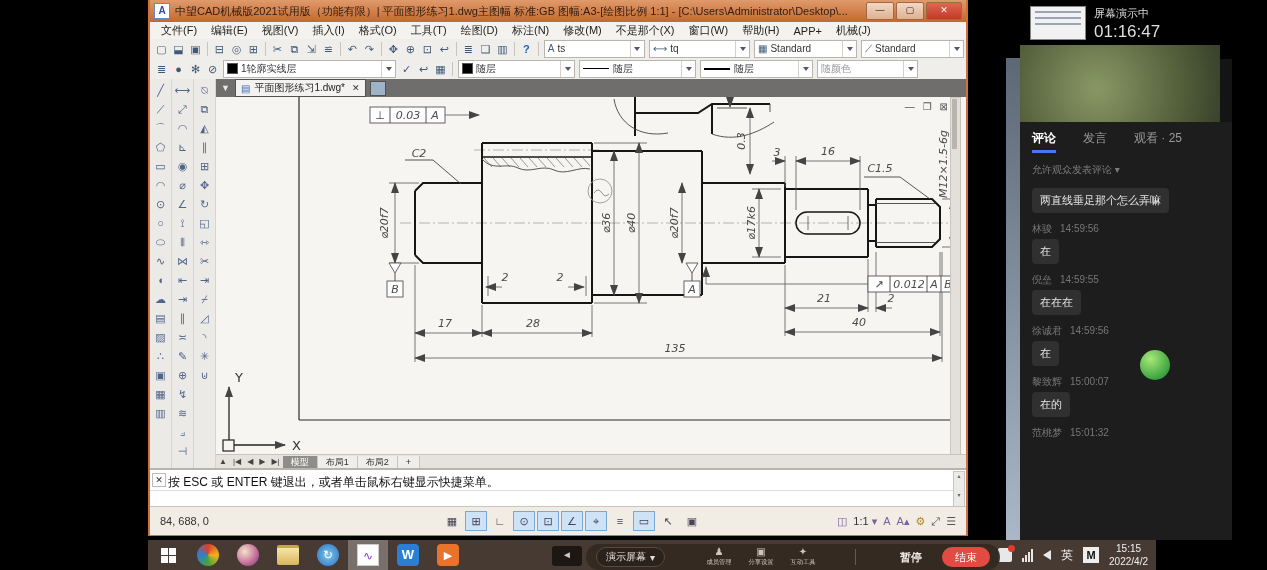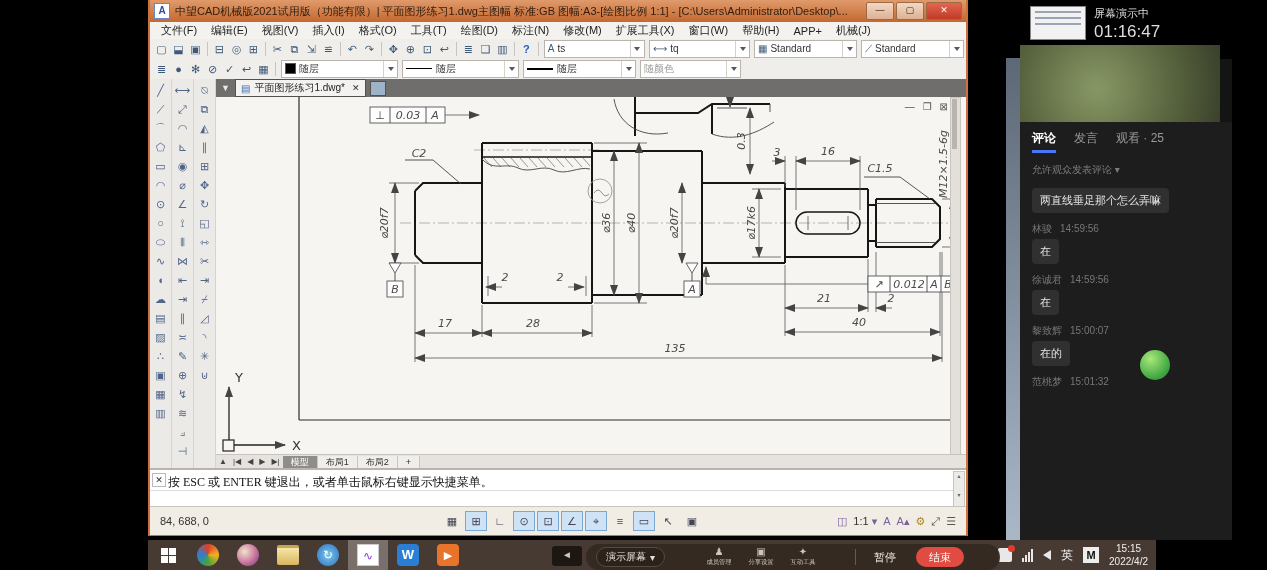--- a/index.html
+++ b/index.html
@@ -51,39 +51,39 @@
   .vscroll{top:18px;right:5px;width:9px;bottom:13px;background:#e3e0db;border:1px solid #c9c5be;}
   .vthumb{left:1px;top:1px;width:5px;height:50px;background:#b9b5ae;position:absolute;}
   .modeltabs{left:0;right:0;bottom:0;height:13px;background:#e6e3de;border-top:1px solid #c9c5be;
              display:flex;align-items:center;font-size:9px;color:#333;}
   .mt-nav{padding:0 3px;color:#444;font-size:8px;}
   .mtab{padding:0 8px;height:12px;line-height:12px;border-right:1px solid #c9c5be;background:#f0eeeb;}
   .mtab.active{background:#8f8d89;color:#fff;font-weight:normal;}
   
   .cmd{left:0;top:468px;right:0;height:38px;background:#fff;border-top:2px solid #b9b5ae;}
   .cmd-close{left:2px;top:3px;width:12px;height:12px;font-size:9px;color:#333;text-align:center;line-height:12px;border:1px solid #bbb;}
-  .cmd-text{left:18px;top:4px;font-family:Liberation Serif, serif;font-size:12px;color:#111;}
+  .cmd-text{left:18px;top:4px;font-family:Liberation Sans, sans-serif;font-size:12px;color:#111;}
   .cmd-line2{left:0;right:12px;top:20px;height:1px;background:#ddd;}
   .cmdscroll{right:1px;top:1px;width:10px;bottom:1px;background:#eceae6;border:1px solid #c9c5be;font-size:6px;color:#666;text-align:center;}
   .statusbar{left:0;top:506px;right:0;height:28px;background:#f1ede4;border-top:1px solid #c9c5be;display:flex;align-items:center;}
   .coords{width:140px;padding-left:10px;font-size:11px;color:#333;}
   .stog{width:20px;height:18px;border:1px solid transparent;text-align:center;line-height:18px;font-size:11px;color:#445;margin:0 1px;}
   .stog.active{background:#cfe3f7;border-color:#7ba7d7;}
   .sright{margin-left:auto;display:flex;align-items:center;gap:6px;padding-right:10px;color:#7a5fa0;font-size:11px;}
   
   #right-panel{left:1020px;top:0;width:212px;height:540px;background:#141414;}
   .stream-head{left:0;top:0;right:0;height:59px;background:#000;color:#e8e8e8;}
   .thumb{left:10px;top:6px;width:54px;height:32px;background:#f2f2f2;border:1px solid #888;}
   .thumb i{display:block;height:2px;background:#9aa4b5;margin:4px 4px 0 4px;}
   .stream-lab{left:74px;top:6px;font-size:11px;color:#ddd;}
   .stream-timer{left:74px;top:22px;font-size:17px;color:#ddd;}
   .video{left:0;top:45px;right:12px;height:77px;overflow:hidden;background:#39402c;}
   .video i{position:absolute;inset:-15px;background:radial-gradient(circle at 40% 55%,#8a9a66,#55603c 55%,#2c3323);filter:blur(7px);display:block;}
   .chat{left:0;top:122px;right:0;height:418px;background:#1d1d1d;overflow:hidden;}
-  .chat-tabs{display:flex;gap:18px;padding:8px 12px 4px 12px;font-size:12px;color:#9a9a9a;}
+  .chat-tabs{display:flex;gap:27px;padding:8px 12px 4px 12px;font-size:12px;color:#9a9a9a;}
   .chat-tab.active{color:#fff;font-weight:bold;border-bottom:3px solid #4976f5;padding-bottom:3px;}
   .allow{padding:6px 12px;font-size:10px;color:#7d7d7d;}
   .msg{padding:2px 12px 4px 12px;}
   .meta{font-size:10px;color:#777;margin:3px 0;}
   .meta span{margin-right:8px;}
   .bubble{display:inline-block;background:#303030;color:#e6e6e6;font-size:11px;padding:5px 8px;border-radius:4px;max-width:170px;}
   .fab{left:120px;top:350px;width:30px;height:30px;border-radius:50%;background:radial-gradient(circle at 35% 30%,#a8e87a,#3da43f 70%,#2c7a30);}
   .backstrip{left:1006px;top:58px;width:14px;height:482px;background:linear-gradient(#5c6876,#a9b7c7);}
   
   #taskbar{left:148px;top:540px;width:1008px;height:30px;background:#473a32;display:flex;align-items:center;}
@@ -150,21 +150,21 @@
 
     <span class="menu-item">文件(F)</span>
         <span class="menu-item">编辑(E)</span>
         <span class="menu-item">视图(V)</span>
         <span class="menu-item">插入(I)</span>
         <span class="menu-item">格式(O)</span>
         <span class="menu-item">工具(T)</span>
         <span class="menu-item">绘图(D)</span>
         <span class="menu-item">标注(N)</span>
         <span class="menu-item">修改(M)</span>
-        <span class="menu-item">扩展工具(X)</span>
+        <span class="menu-item">不是那个(X)</span>
         <span class="menu-item">窗口(W)</span>
         <span class="menu-item">帮助(H)</span>
         <span class="menu-item">APP+</span>
         <span class="menu-item">机械(J)</span>
       </div>
 
     <div class="abs tb" id="tb1">
       <span class="tb-group">
           <span class="tbi">▢</span>
           <span class="tbi">⬓</span>
@@ -236,20 +236,27 @@
       </span>
     </div>
 
     <div class="abs tb" id="tb2">
       <span class="tb-group">
           <span class="tbi">≣</span>
           <span class="tbi">●</span>
           <span class="tbi">✻</span>
           <span class="tbi">⊘</span>
         </span>
+      <span class="combo" style="width:168px">
+        <span class="swatch"></span>
+        <span>1轮廓实线层</span>
+        <span class="car">
+            <i></i>
+          </span>
+      </span>
       <span class="tb-group">
           <span class="tbi">✓</span>
           <span class="tbi">↩</span>
           <span class="tbi">▦</span>
         </span>
       <span class="tb-sep"></span>
       <span class="combo" style="width:112px">
         <span class="swatch"></span>
         <span>随层</span>
         <span class="car">
@@ -623,20 +630,24 @@
 
       <div class="msg">
             <div class="meta"></div>
             <span class="bubble">两直线垂足那个怎么弄嘛</span>
           </div>
           <div class="msg">
             <div class="meta"><span>林骏</span><span>14:59:56</span></div>
             <span class="bubble">在</span>
           </div>
           <div class="msg">
+            <div class="meta"><span>倪垒</span><span>14:59:55</span></div>
+            <span class="bubble">在在在</span>
+          </div>
+          <div class="msg">
             <div class="meta"><span>徐诚君</span><span>14:59:56</span></div>
             <span class="bubble">在</span>
           </div>
           <div class="msg">
             <div class="meta"><span>黎致辉</span><span>15:00:07</span></div>
             <span class="bubble">在的</span>
           </div>
           <div class="msg">
             <div class="meta"><span>范桃梦</span><span>15:01:32</span></div>
 
@@ -712,17 +723,17 @@
         <span class="mtool">
           <span class="g">▣</span>
           <span class="l">分享设置</span>
         </span>
         <span class="mtool">
           <span class="g">✦</span>
           <span class="l">互动工具</span>
         </span>
       </span>
     <span class="msep" style="margin-left:26px;"></span>
-    <span class="pause" style="margin-left:6px;">暂停</span>
+    <span class="pause" style="margin-left:32px;font-weight:bold;">暂停</span>
     <span class="endbtn" style="margin-left:8px;">结束</span>
   </div>
 
 </div>
 
 </body></html>

